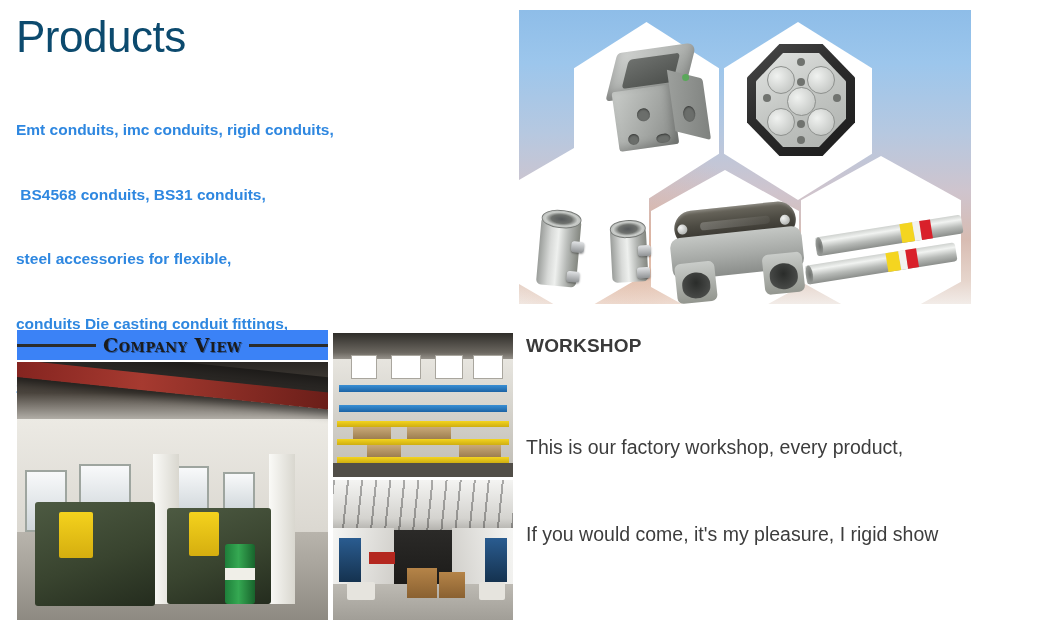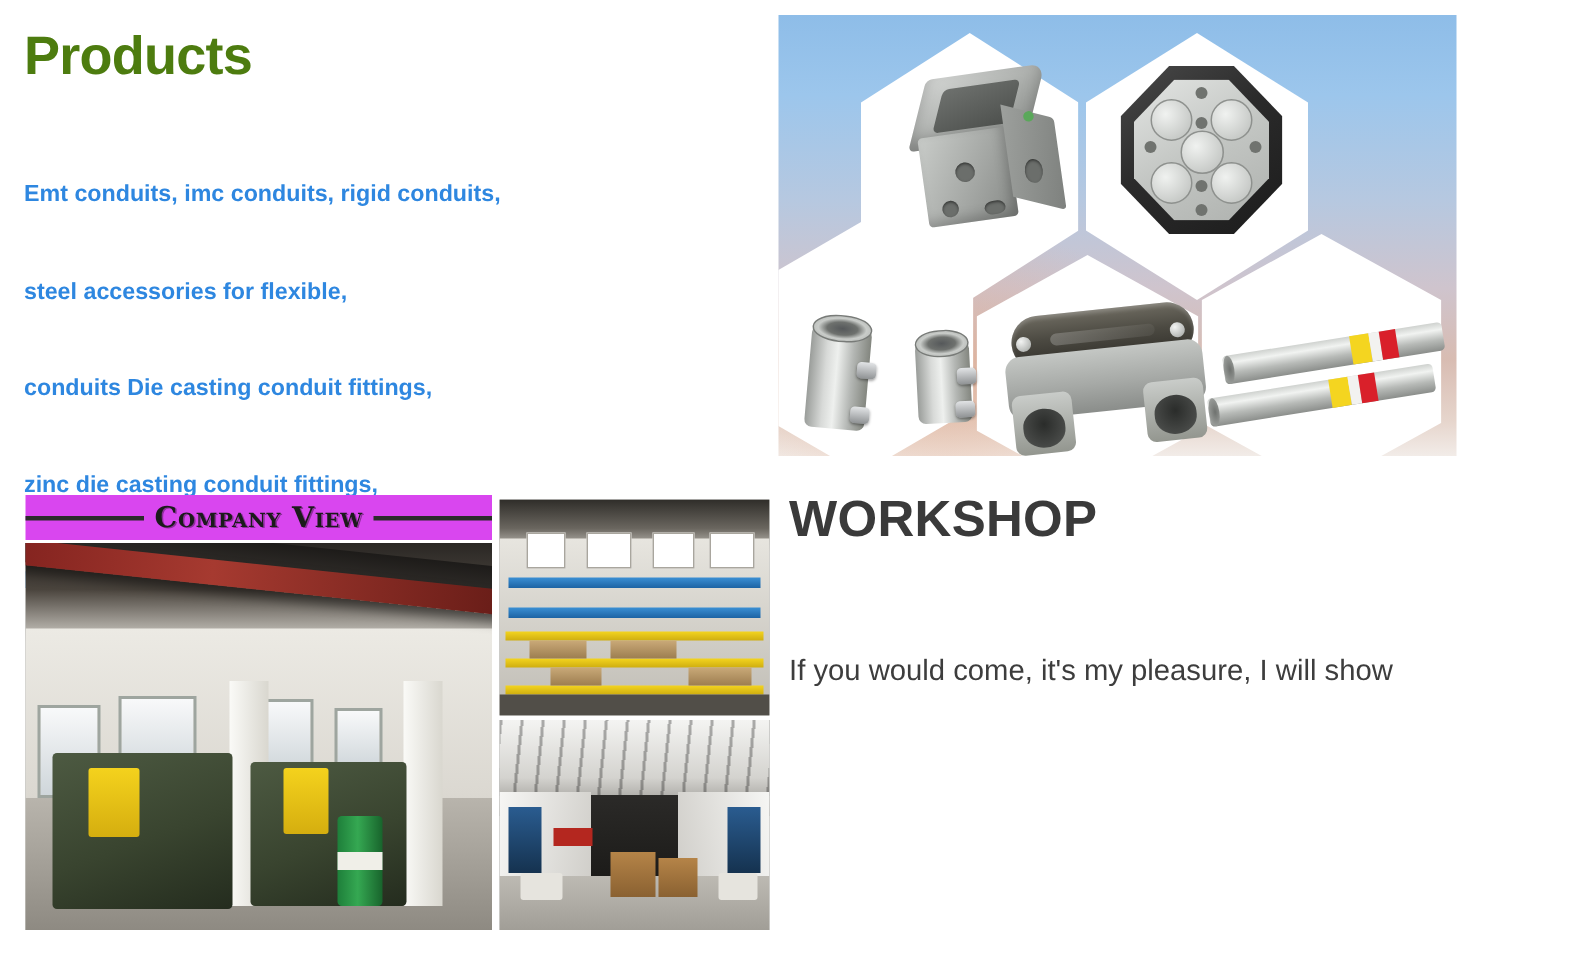--- a/index.html
+++ b/index.html
@@ -14,24 +14,24 @@
     overflow: hidden;
     font-family: "Liberation Sans", sans-serif;
     -webkit-font-smoothing: antialiased;
   }
 
   
   #products-title {
     position: absolute;
     left: 16px;
     top: 14px;
-    font-size: 36px;
+    font-size: 44px;
     line-height: 46px;
-    font-weight: bold;
-    color: #4d7c0f;
+    font-weight: normal;
+    color: #0c4a6e;
     letter-spacing: -0.5px;
   }
 
   
   #products-list {
     position: absolute;
     left: 16px;
     top: 76px;
     width: 470px;
     font-size: 15.5px;
@@ -279,21 +279,21 @@
   #company-view-banner {
     position: absolute;
     left: 17px;
     top: 330px;
     width: 311px;
     height: 30px;
     display: flex;
     align-items: center;
     justify-content: center;
     gap: 7px;
-    background: #d946ef;
+    background: #3b82f6;
   }
   #company-view-banner .rule {
     height: 3px;
     background: #2b2b2b;
     flex: 1 1 auto;
     min-width: 24px;
   }
   #company-view-label {
     font-family: "DejaVu Serif", serif;
     font-weight: bold;
@@ -483,21 +483,21 @@
     background: linear-gradient(180deg, #2a5c90, #15324f);
   }
   #photo-aisle .door.d1 { left: 6px; }
   #photo-aisle .door.d2 { right: 6px; }
 
   
   #workshop-title {
     position: absolute;
     left: 526px;
     top: 330px;
-    font-size: 34px;
+    font-size: 19px;
     line-height: 32px;
     font-weight: bold;
     color: #3a3a3a;
     letter-spacing: 0.2px;
   }
   #workshop-body {
     position: absolute;
     left: 526px;
     top: 375px;
     width: 500px;
@@ -508,20 +508,21 @@
   }
   #workshop-body .line { display: block; }
 </style>
 </head>
 <body>
 
 <div id="products-title">Products</div>
 
 <div id="products-list">
   <span class="line">Emt conduits, imc conduits, rigid conduits,</span>
+  <span class="line"> BS4568 conduits, BS31 conduits,</span>
   <span class="line">steel accessories for flexible,</span>
   <span class="line">conduits Die casting conduit fittings,</span>
   <span class="line">zinc die casting conduit fittings,</span>
   <span class="line">brass accessories, flexible conduits, etc.</span>
 </div>
 
 <div id="product-collage">
   <div class="glow"></div>
 
   <div class="hexplate" id="hex-switch-box"></div>
@@ -654,15 +655,16 @@
   <div class="banner"></div>
   <div class="crate c1"></div>
   <div class="crate c2"></div>
   <div class="sack s1"></div>
   <div class="sack s2"></div>
 </div>
 
 <div id="workshop-title">WORKSHOP</div>
 
 <div id="workshop-body">
-  <span class="line">If you would come, it's my pleasure, I will show</span>
+  <span class="line">This is our factory workshop, every product,</span>
+  <span class="line">If you would come, it's my pleasure, I rigid show</span>
   
 </div>
 
 </body></html>

